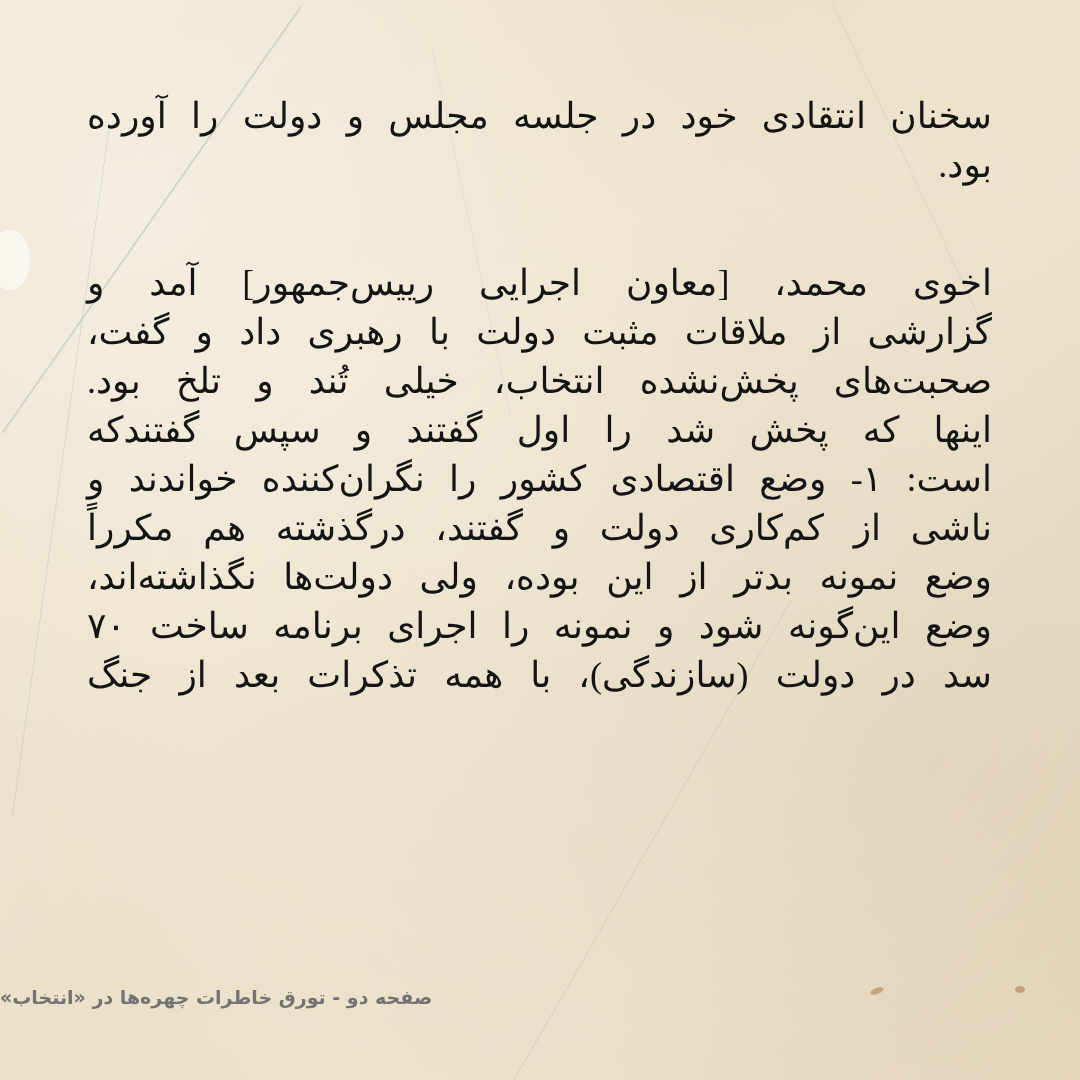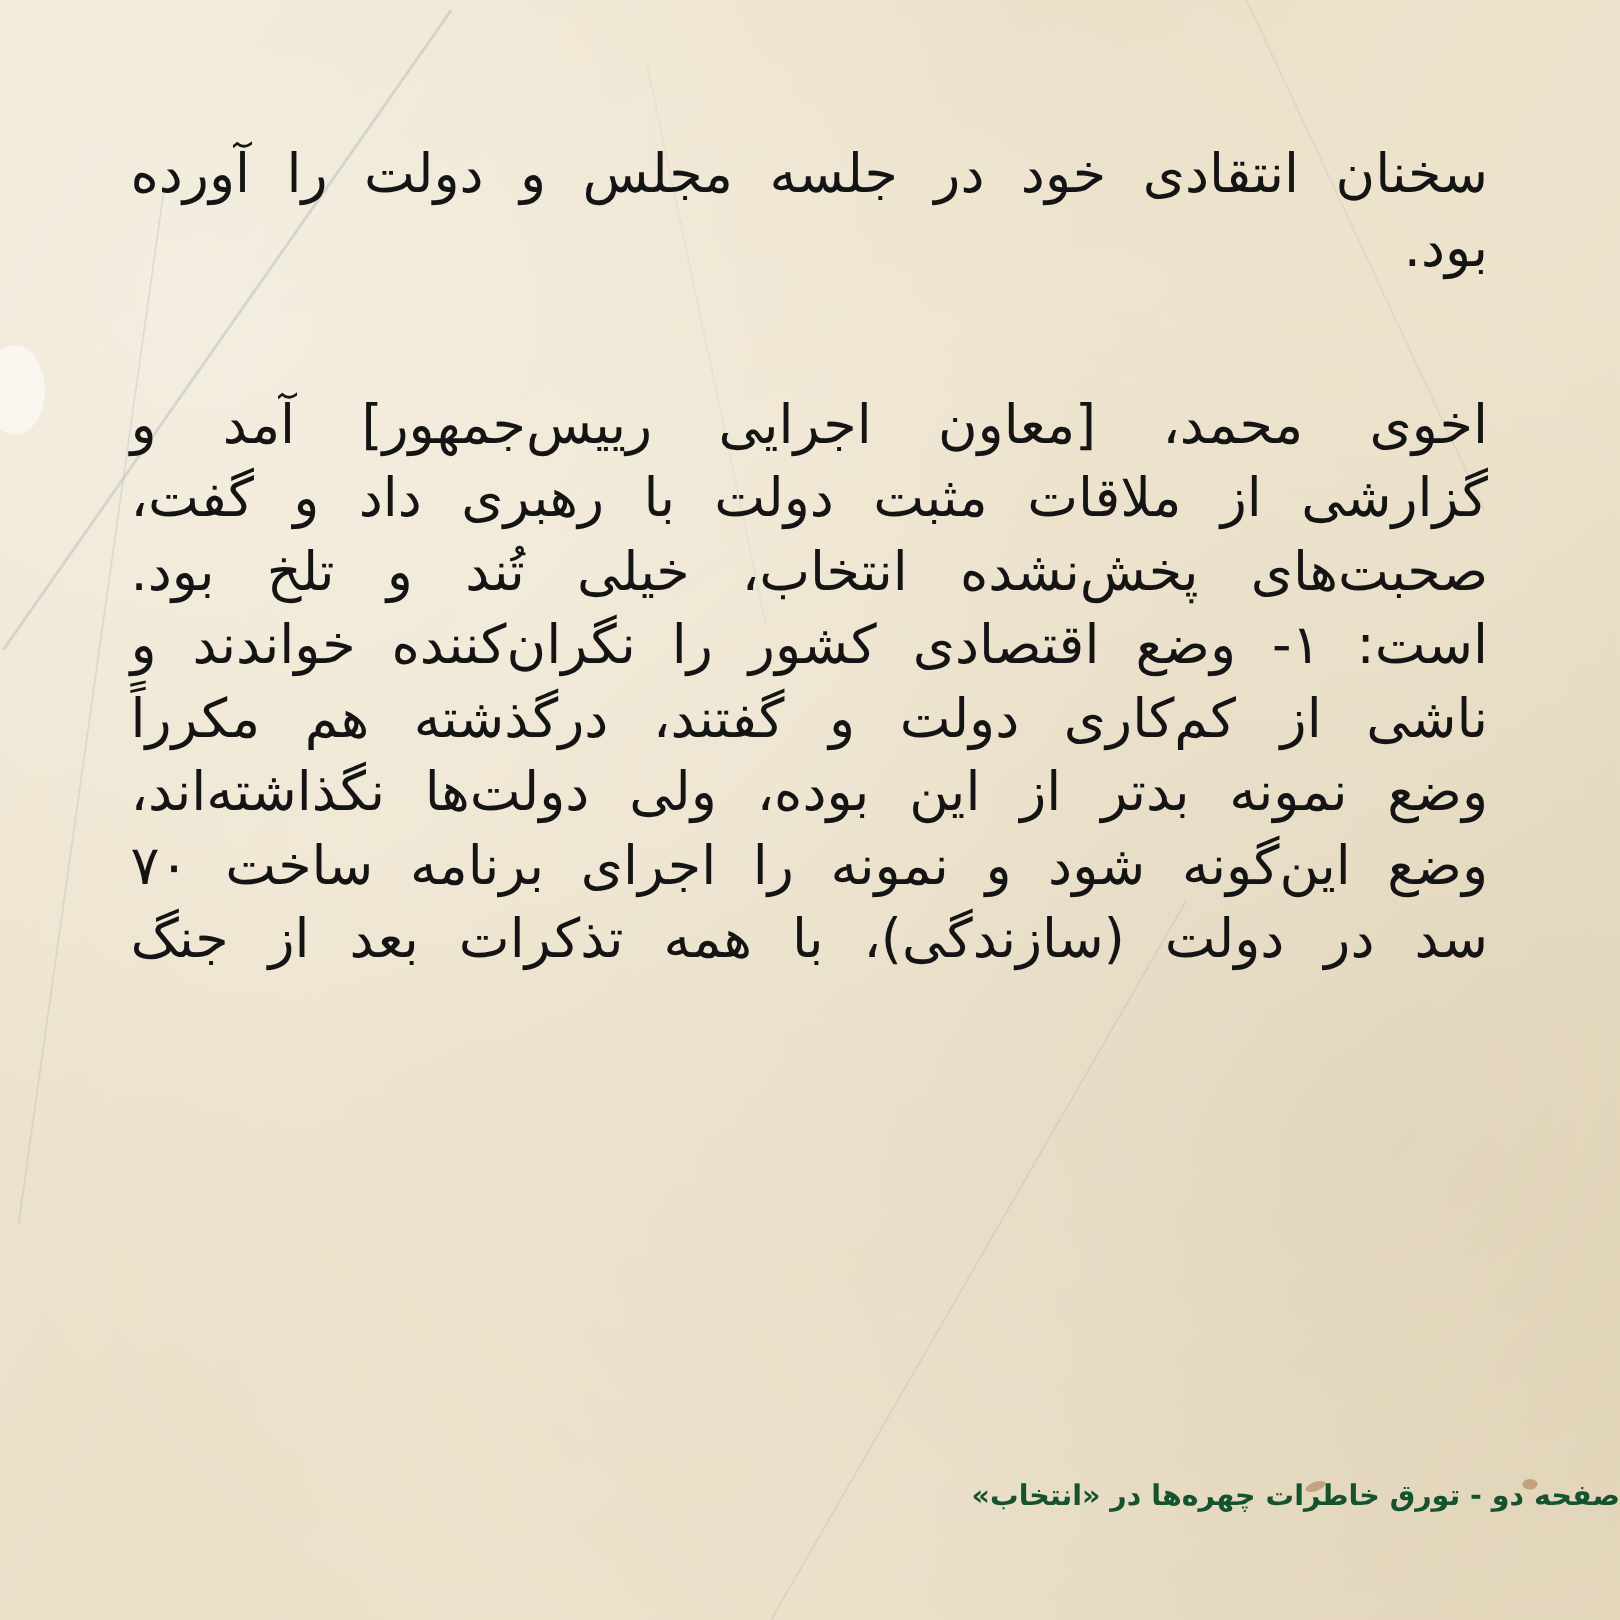--- a/index.html
+++ b/index.html
@@ -57,35 +57,36 @@
       text-align: justify;
       color: #141414;
     }
     .line {
       display: block;
       font-size: 36px;
       line-height: 49px;
       white-space: nowrap;
       text-align: justify;
       text-align-last: justify;
+      font-family: Liberation Serif, serif;
     }
     .line.last {
       text-align-last: right;
     }
     .para-gap {
       height: 69px;
     }
     .footer {
       position: absolute;
       top: 986px;
       left: 0;
       right: 0;
-      text-align: right;
+      text-align: left;
       direction: rtl;
-      color: #14532d;
+      color: #737373;
       font-size: 19px;
       font-weight: bold;
     }
   </style>
 </head>
 <body>
 
 <div class="paper">
   <div class="crease c1"></div>
   <div class="crease c2"></div>
@@ -100,20 +101,21 @@
 <div class="content">
   <div class="paragraph">
     <span class="line">سخنان انتقادی خود در جلسه مجلس و دولت را آورده</span>
     <span class="line last">بود.</span>
   </div>
   <div class="para-gap"></div>
   <div class="paragraph">
     <span class="line">اخوی محمد، [معاون اجرایی رییس‌جمهور] آمد و</span>
     <span class="line">گزارشی از ملاقات مثبت دولت با رهبری داد و گفت،</span>
     <span class="line">صحبت‌های پخش‌نشده انتخاب، خیلی تُند و تلخ بود.</span>
+    <span class="line">اینها که پخش شد را اول گفتند و سپس گفتندکه</span>
     <span class="line">است: ۱- وضع اقتصادی کشور را نگران‌کننده خواندند و</span>
     <span class="line">ناشی از کم‌کاری دولت و گفتند، درگذشته هم مکرراً</span>
     <span class="line">وضع نمونه بدتر از این بوده، ولی دولت‌ها نگذاشته‌اند،</span>
     <span class="line">وضع این‌گونه شود و نمونه را اجرای برنامه ساخت ۷۰</span>
     <span class="line">سد در دولت (سازندگی)، با همه تذکرات بعد از جنگ</span>
   </div>
 </div>
 
 <div class="footer">صفحه دو - تورق خاطرات چهره‌ها در «انتخاب»</div>
 

